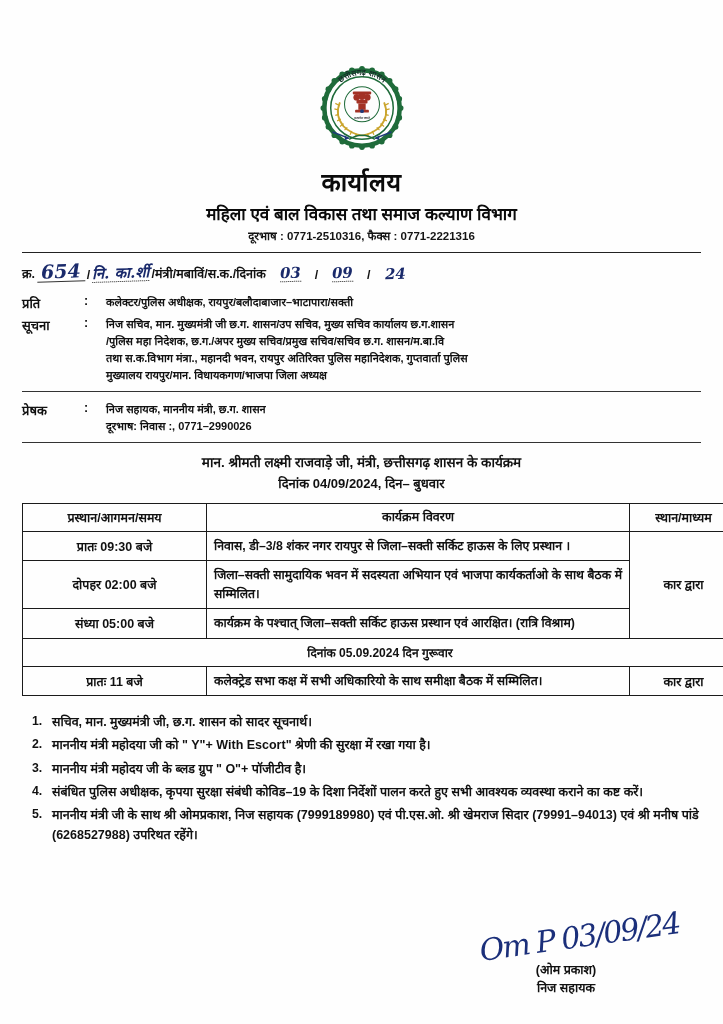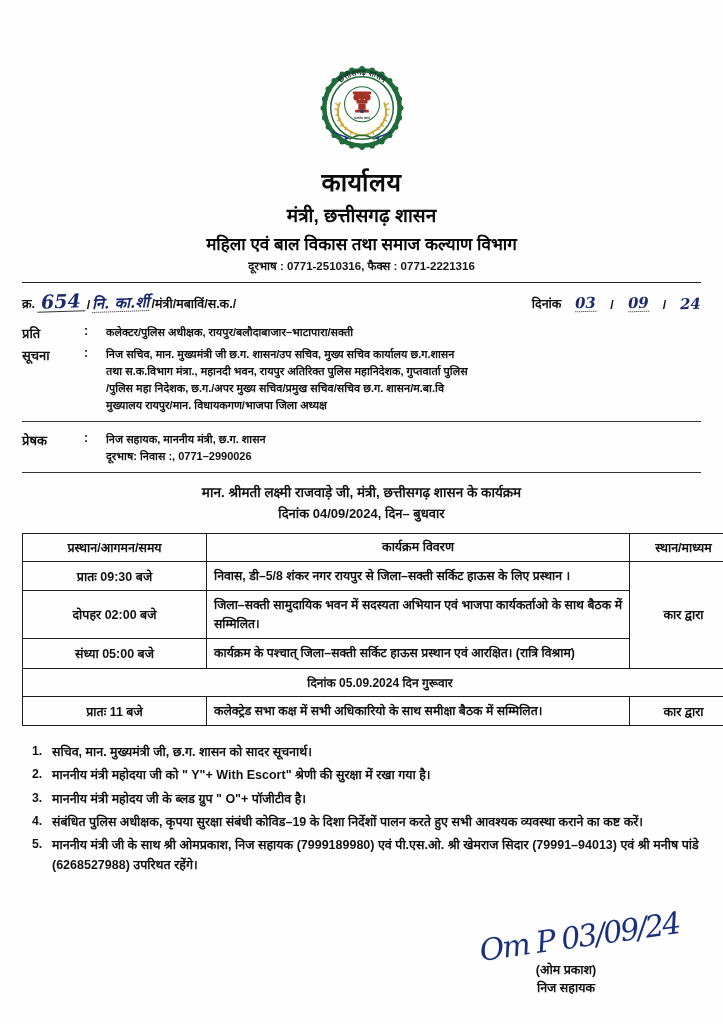--- a/index.html
+++ b/index.html
@@ -31,21 +31,21 @@
   .org-sub1 { text-align:center; font-weight:bold; font-size:19px; margin-top:4px; color:#0b0b0b; }
   .org-sub2 { text-align:center; font-weight:bold; font-size:17px; margin-top:4px; color:#0b0b0b; }
   .addr { text-align:center; font-size:11.5px; font-weight:bold; margin-top:6px; color:#141414; }
   .addr2 { text-align:center; font-size:11.5px; font-weight:bold; margin-top:3px; color:#141414; }
 
   .rule { border:0; border-top:1.6px solid #222; margin:9px 0 0 0; }
   .rule-thin { border:0; border-top:1.1px solid #333; margin:7px 0 0 0; }
 
   
   .refline {
-    display:flex; align-items:flex-end; justify-content:space-between;
+    display:flex; align-items:flex-end; 
     margin-top:9px; font-size:12.5px; font-weight:bold;
   }
   .ref-left { display:flex; align-items:flex-end; gap:2px; }
   .hw {
     font-family:"DejaVu Serif", serif; font-style:italic; font-weight:bold;
     color:#1a2a6b; font-size:19px; line-height:1;
     transform: rotate(-2deg); display:inline-block;
   }
   .hw-sm { font-size:15px; }
   .dotted { border-bottom:1.5px dotted #222; display:inline-block; min-width:10px; }
@@ -182,21 +182,20 @@
         <g fill="#1f3a7a">
           <path d="M36,83 l-5,-3 l0.5,5 z"></path>
             <path d="M64,83 l5,-3 l-0.5,5 z"></path>
         </g>
         <path d="M36,84 Q50,75 64,84" stroke="#1f6b3a" stroke-width="1.6" fill="none"></path>
       </svg>
     </div>
   </div>
 
   <div class="org-title">कार्यालय</div>
-  <div class="org-sub1">मंत्री, छत्तीसगढ़ शासन</div>
   <div class="org-sub2">महिला एवं बाल विकास तथा समाज कल्याण विभाग</div>
   <div class="addr2">दूरभाष : 0771-2510316,   फैक्स : 0771-2221316</div>
 
   <hr class="rule">
 
   <div class="refline">
     <div class="ref-left">
       <span>क्र.</span>
       <span class="ul-line hw">654</span>
       <span>/</span>
@@ -217,22 +216,22 @@
     <div class="row">
       <div class="lbl">प्रति</div>
       <div class="colon">:</div>
       <div class="val">कलेक्टर/पुलिस अधीक्षक, रायपुर/बलौदाबाजार–भाटापारा/सक्ती</div>
     </div>
     <div class="row" style="margin-top:4px;">
       <div class="lbl">सूचना</div>
       <div class="colon">:</div>
       <div class="val">
         <span class="ln">निज सचिव, मान. मुख्यमंत्री जी छ.ग. शासन/उप सचिव, मुख्य सचिव कार्यालय छ.ग.शासन</span>
+        <span class="ln">/पुलिस महा निदेशक, छ.ग./अपर मुख्य सचिव/प्रमुख सचिव/सचिव छ.ग. शासन/म.बा.वि</span>
         <span class="ln">तथा स.क.विभाग मंत्रा., महानदी भवन, रायपुर अतिरिक्त पुलिस महानिदेशक, गुप्तवार्ता पुलिस</span>
-        <span class="ln">/पुलिस महा निदेशक, छ.ग./अपर मुख्य सचिव/प्रमुख सचिव/सचिव छ.ग. शासन/म.बा.वि</span>
         <span class="ln">मुख्यालय रायपुर/मान. विधायकगण/भाजपा जिला अध्यक्ष</span>
       </div>
     </div>
   </div>
 
   <hr class="rule-thin">
 
   <div class="sender-block">
     <div class="row">
       <div class="lbl">प्रेषक</div>
@@ -253,21 +252,21 @@
     <thead>
       <tr>
         <th class="c-time">प्रस्थान/आगमन/समय</th>
         <th class="c-desc" style="text-align:center">कार्यक्रम विवरण</th>
         <th class="c-mode">स्थान/माध्यम</th>
       </tr>
     </thead>
     <tbody>
       <tr>
         <td class="c-time">प्रातः   09:30 बजे</td>
-        <td class="c-desc">निवास, डी–5/8 शंकर नगर रायपुर से जिला–सक्ती सर्किट हाऊस के लिए प्रस्थान ।</td>
+        <td class="c-desc">निवास, डी–3/8 शंकर नगर रायपुर से जिला–सक्ती सर्किट हाऊस के लिए प्रस्थान ।</td>
         <td class="c-mode" rowspan="3">कार द्वारा</td>
       </tr>
       <tr>
         <td class="c-time">दोपहर 02:00 बजे</td>
         <td class="c-desc">जिला–सक्ती सामुदायिक भवन में सदस्यता अभियान एवं भाजपा कार्यकर्ताओ के साथ बैठक में सम्मिलित।</td>
       </tr>
       <tr>
         <td class="c-time">संध्या 05:00 बजे</td>
         <td class="c-desc">कार्यक्रम के पश्चात् जिला–सक्ती सर्किट हाऊस प्रस्थान एवं आरक्षित। (रात्रि विश्राम)</td>
       </tr>

